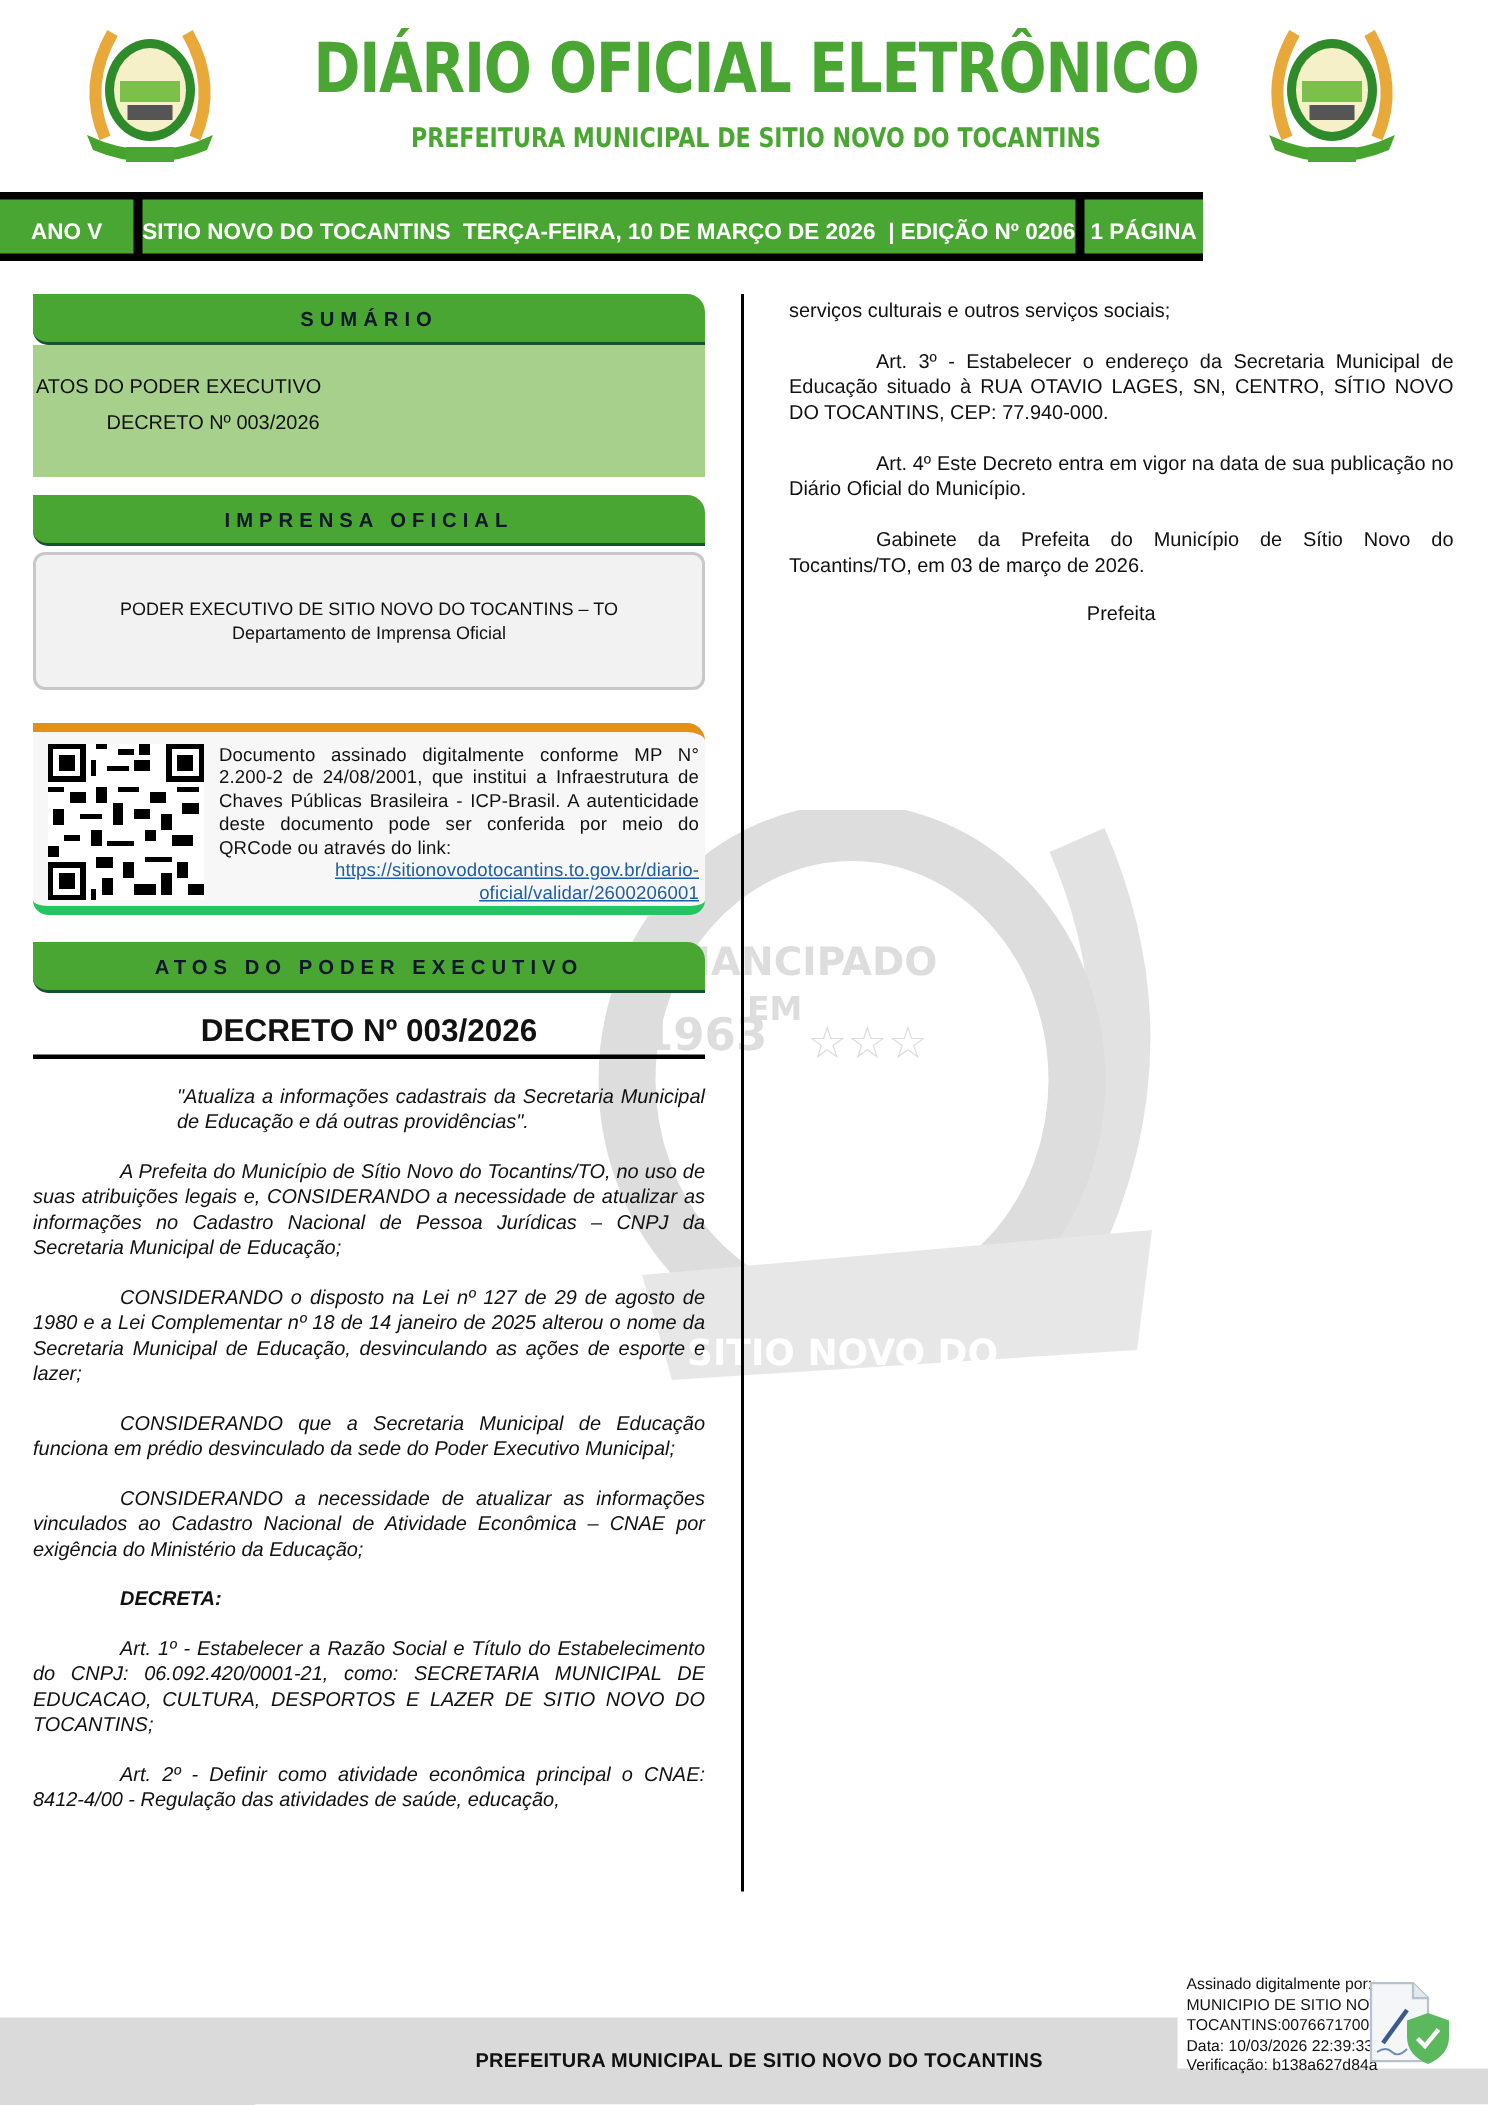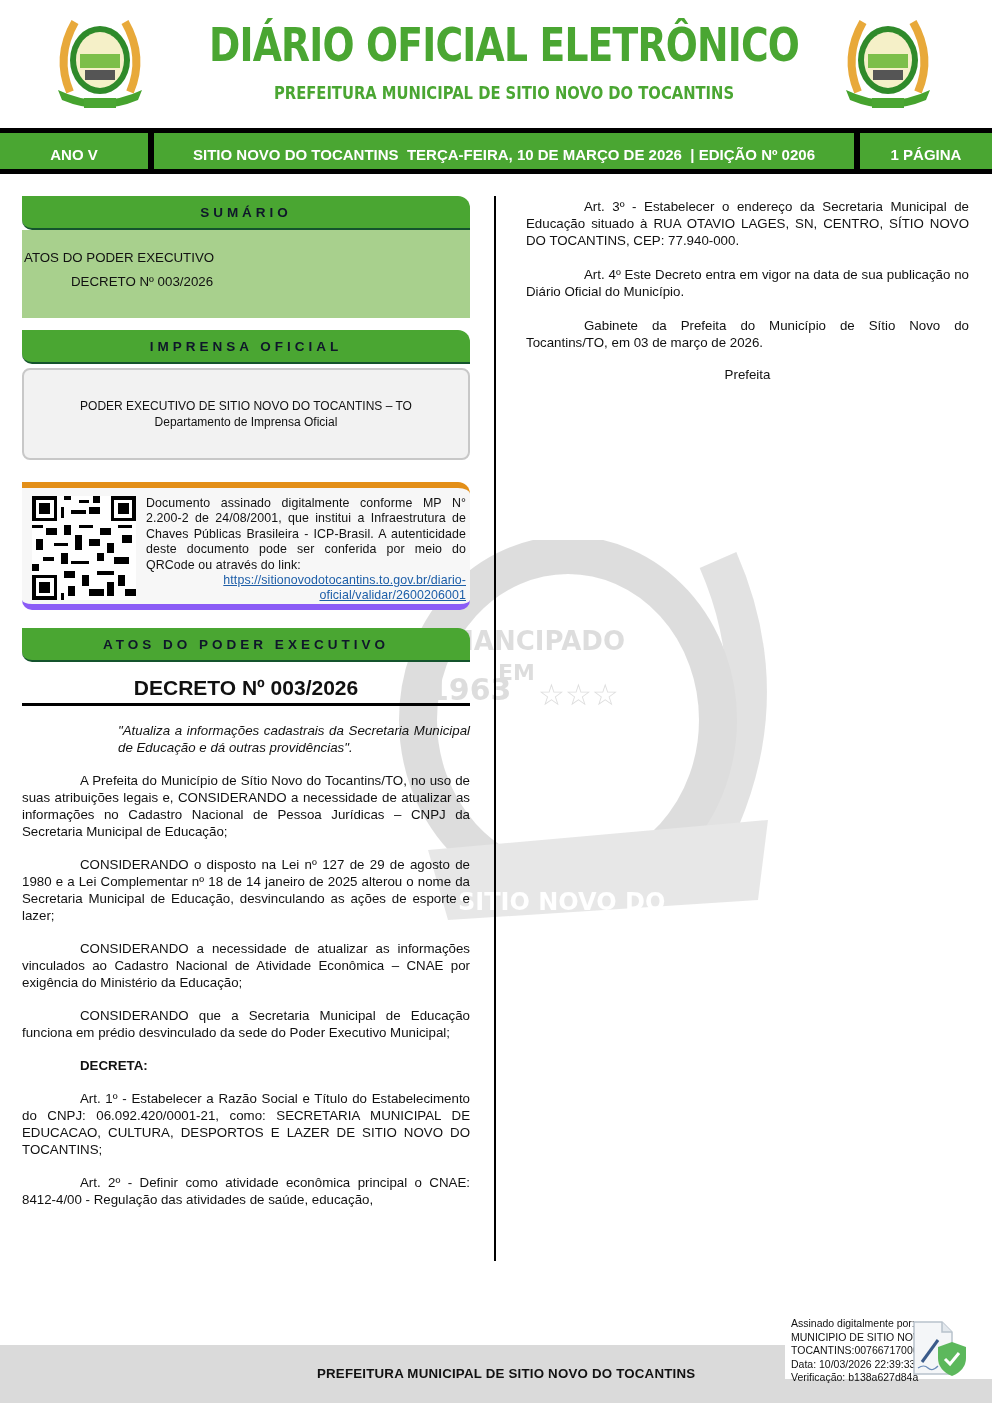--- a/index.html
+++ b/index.html
@@ -15,21 +15,21 @@
     font-family: "DejaVu Sans", sans-serif; font-weight: bold; font-size: 46px;
     color: #4aa632; letter-spacing: -1px; transform: scaleX(0.82); transform-origin: center;
   }
   .title-sub {
     position: absolute; left: 0; width: 1008px; top: 82px; text-align: center;
     font-family: "DejaVu Sans", sans-serif; font-weight: bold; font-size: 18px;
     color: #4aa632; transform: scaleX(0.82); transform-origin: center;
   }
 
   .infobar {
-    position: absolute; left: 0; top: 128px; width: 992px; height: 46px;
+    position: absolute; left: 0; top: 128px; width: 802px; height: 46px;
     background: #000; display: flex; gap: 6px; padding: 5px 0 5px 0;
   }
   .infobar .cell {
     background: #4aa632; color: #fff; font-weight: bold; font-size: 15px;
     display: flex; align-items: center; justify-content: center; padding-top: 6px;
   }
   .cell.ano { width: 148px; }
   .cell.mid { width: 700px; }
   .cell.pag { width: 132px; }
 
@@ -52,39 +52,39 @@
   .summary-box .s2 { padding-left: 47px; }
 
   .press-box {
     margin-top: 4px; height: 92px; background: #f2f2f2; border: 2px solid #c8c8c8;
     border-radius: 8px; display: flex; flex-direction: column; align-items: center;
     justify-content: center; font-size: 12px; line-height: 16px; text-align: center;
   }
 
   .sig-box {
     margin-top: 22px; position: relative; height: 128px; border-radius: 0 12px 10px 10px;
-    background: #f7f7f7; border-top: 6px solid #e38f18; border-bottom: 6px solid #8b5cf6;
+    background: #f7f7f7; border-top: 6px solid #e38f18; border-bottom: 6px solid #22c55e;
     display: flex; padding: 8px 4px 0 10px;
   }
   .qr { width: 104px; height: 104px; flex: none; }
   .sig-text {
     margin-left: 10px; font-size: 12.4px; line-height: 15.4px; text-align: justify;
     letter-spacing: 0.1px; color: #111;
   }
   .sig-text a { color: #1d5ea8; text-decoration: underline; display: block; text-align: right; }
 
   .sec-head.atos { margin-top: 18px; }
 
   .decree-title {
     margin-top: 14px; text-align: center; font-size: 21px; font-weight: bold;
     padding-bottom: 3px; border-bottom: 3px solid #000;
   }
   .doc { font-size: 13.3px; line-height: 17px; text-align: justify; }
   .doc p { margin-top: 16px; }
-  .doc .indent { text-indent: 58px; }
+  .doc .indent { text-indent: 58px; font-style: italic; }
   .place { text-align: right; margin-top: 2px !important; }
   .ementa { margin-left: 96px; font-style: italic; text-align: justify; margin-top: 16px; }
 
   .right-col p { text-align: justify; margin-bottom: 17px; }
   .right-col .indent { text-indent: 58px; }
   .sign { text-align: center; margin-top: -2px; }
   .sign .name { font-weight: bold; }
 
   
   .watermark { position: absolute; left: 388px; top: 540px; width: 400px; height: 420px; opacity: 0.28; pointer-events: none; }
@@ -217,29 +217,30 @@
     </div>
   </div>
 
   <div class="sec-head atos">ATOS DO PODER EXECUTIVO</div>
 
   <div class="decree-title">DECRETO Nº 003/2026</div>
   <div class="doc">
     <p class="ementa">"Atualiza a informações cadastrais da Secretaria Municipal de Educação e dá outras providências".</p>
     <p class="indent">A Prefeita do Município de Sítio Novo do Tocantins/TO, no uso de suas atribuições legais e, CONSIDERANDO a necessidade de atualizar as informações no Cadastro Nacional de Pessoa Jurídicas – CNPJ da Secretaria Municipal de Educação;</p>
     <p class="indent">CONSIDERANDO o disposto na Lei nº 127 de 29 de agosto de 1980 e a Lei Complementar nº 18 de 14 janeiro de 2025 alterou o nome da Secretaria Municipal de Educação, desvinculando as ações de esporte e lazer;</p>
+    <p class="indent">CONSIDERANDO que a Secretaria Municipal de Educação funciona em prédio desvinculado da sede do Poder Executivo Municipal;</p>
     <p class="indent">CONSIDERANDO a necessidade de atualizar as informações vinculados ao Cadastro Nacional de Atividade Econômica – CNAE por exigência do Ministério da Educação;</p>
-    <p class="indent">CONSIDERANDO que a Secretaria Municipal de Educação funciona em prédio desvinculado da sede do Poder Executivo Municipal;</p>
     <p class="indent" style="font-weight:bold;">DECRETA:</p>
     <p class="indent">Art. 1º - Estabelecer a Razão Social e Título do Estabelecimento do CNPJ: 06.092.420/0001-21, como: SECRETARIA MUNICIPAL DE EDUCACAO, CULTURA, DESPORTOS E LAZER DE SITIO NOVO DO TOCANTINS;</p>
     <p class="indent">Art. 2º - Definir como atividade econômica principal o CNAE: 8412-4/00 - Regulação das atividades de saúde, educação,</p>
   </div>
 </div>
 
 <div class="right-col">
+  <p>serviços culturais e outros serviços sociais;</p>
   <p class="indent">Art. 3º - Estabelecer o endereço da Secretaria Municipal de Educação situado à RUA OTAVIO LAGES, SN, CENTRO, SÍTIO NOVO DO TOCANTINS, CEP: 77.940-000.</p>
   <p class="indent">Art. 4º Este Decreto entra em vigor na data de sua publicação no Diário Oficial do Município.</p>
   <p class="indent">Gabinete da Prefeita do Município de Sítio Novo do Tocantins/TO, em 03 de março de 2026.</p>
   <div class="sign">
     <div>Prefeita</div>
   </div>
 </div>
 
 <div class="footer"></div>
 <div class="footer-text">PREFEITURA MUNICIPAL DE SITIO NOVO DO TOCANTINS</div>

